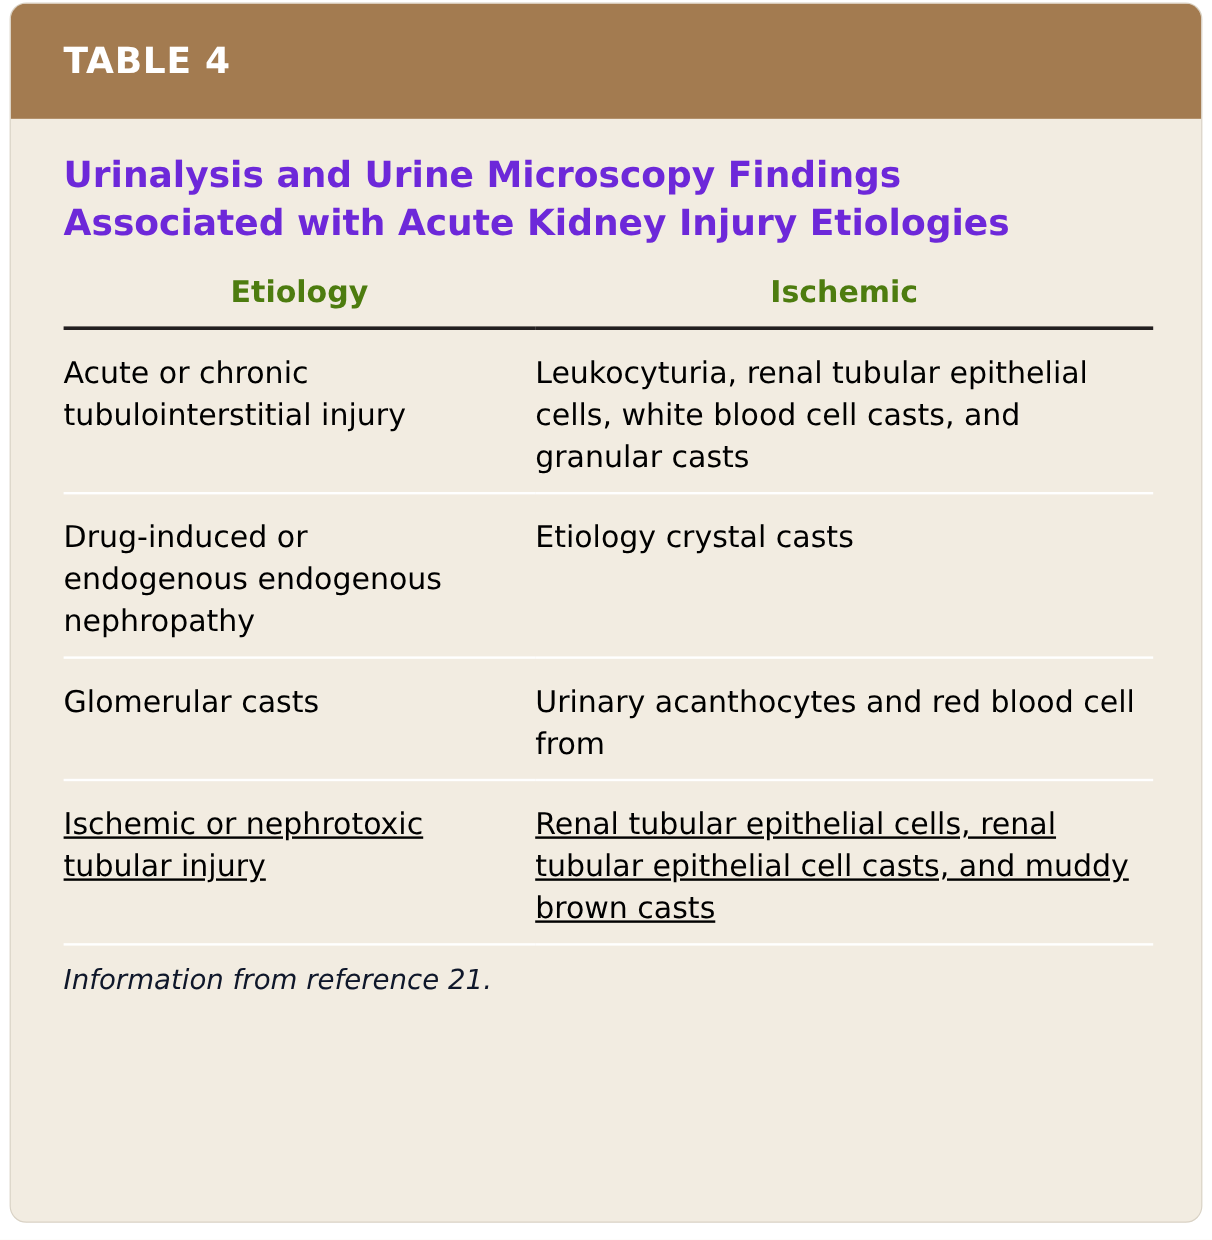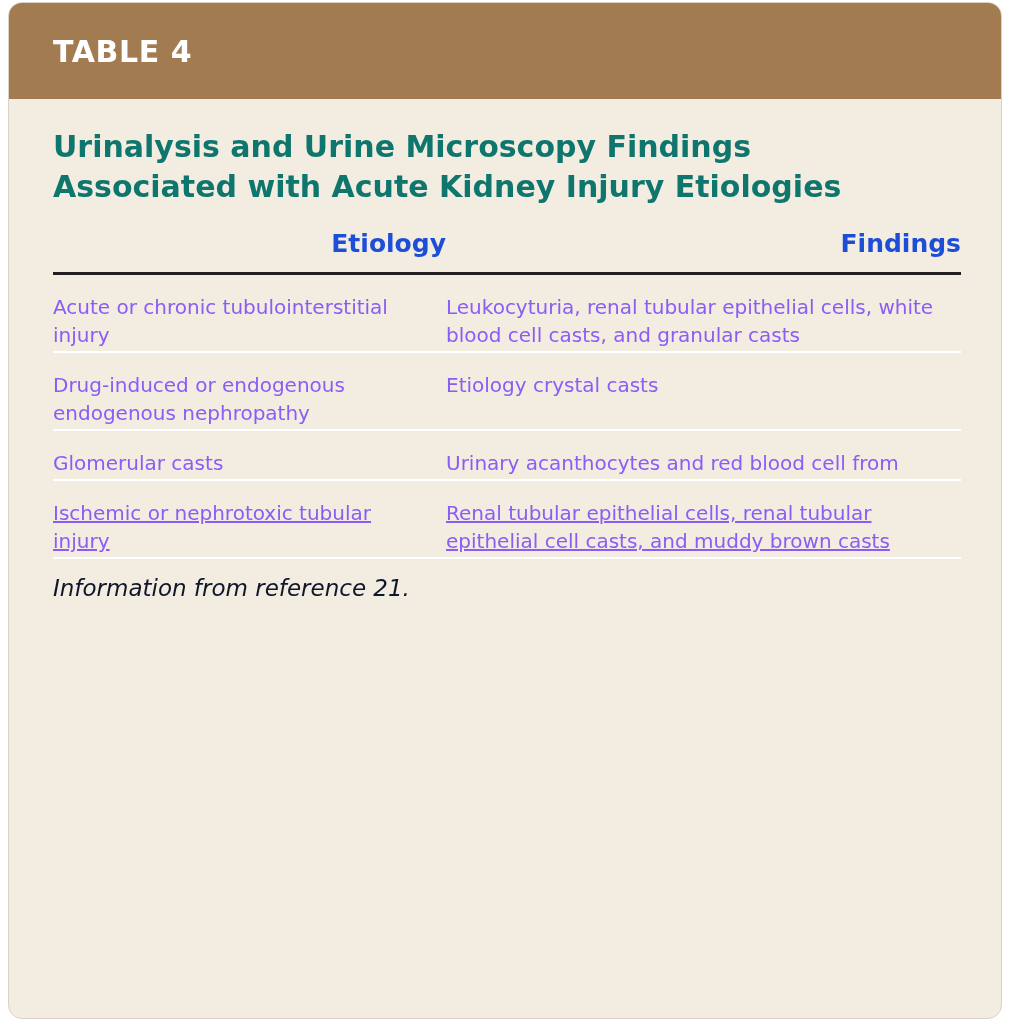--- a/index.html
+++ b/index.html
@@ -39,48 +39,48 @@
     color: #ffffff;
     font-size: 30px;
     font-weight: bold;
     letter-spacing: 0.6px;
   }
   .card-body {
     padding: 28px 38px 0 44px;
     box-sizing: border-box;
   }
   .table-title {
-    color: #0f766e;
+    color: #6d28d9;
     font-size: 30px;
     font-weight: bold;
     line-height: 1.34;
     max-width: 880px;
     margin: 0 0 22px 0;
   }
   table.data-table {
     width: 908px;
     border-collapse: collapse;
     table-layout: fixed;
   }
   table.data-table col.col-etiology { width: 393px; }
   table.data-table col.col-findings { width: 515px; }
   th.head-cell {
-    text-align: right;
+    text-align: center;
     font-size: 25px;
     font-weight: bold;
-    color: #1d4ed8;
+    color: #4d7c0f;
     padding: 0 0 14px 0;
     border-bottom: 3px solid #231f20;
     vertical-align: bottom;
   }
   td.body-cell {
-    font-size: 20px;
-    color: #8b5cf6;
+    font-size: 25px;
+    color: #000000;
     line-height: 1.4;
-    padding: 18px 0 2px 0;
+    padding: 18px 0 12px 0;
     vertical-align: top;
     border-bottom: 2px solid #ffffff;
   }
   td.body-cell.first-col { padding-right: 30px; }
   tr.data-row:last-child td.body-cell { border-bottom: 2px solid #ffffff; text-decoration: underline; }
   .footnote {
     margin-top: 16px;
     font-size: 23px;
     font-style: italic;
     color: #0f172a;
@@ -102,21 +102,21 @@
       <h1 class="table-title">Urinalysis and Urine Microscopy Findings Associated with Acute Kidney Injury Etiologies</h1>
 
       <table class="data-table">
         <colgroup>
           <col class="col-etiology">
           <col class="col-findings">
         </colgroup>
         <thead>
           <tr>
             <th class="head-cell">Etiology</th>
-            <th class="head-cell">Findings</th>
+            <th class="head-cell">Ischemic</th>
           </tr>
         </thead>
         <tbody>
           <tr class="data-row">
             <td class="body-cell first-col">Acute or chronic tubulointerstitial injury</td>
             <td class="body-cell">Leukocyturia, renal tubular epithelial cells, white blood cell casts, and granular casts</td>
           </tr>
           <tr class="data-row">
             <td class="body-cell first-col">Drug-induced or endogenous endogenous nephropathy</td>
             <td class="body-cell">Etiology crystal casts</td>

